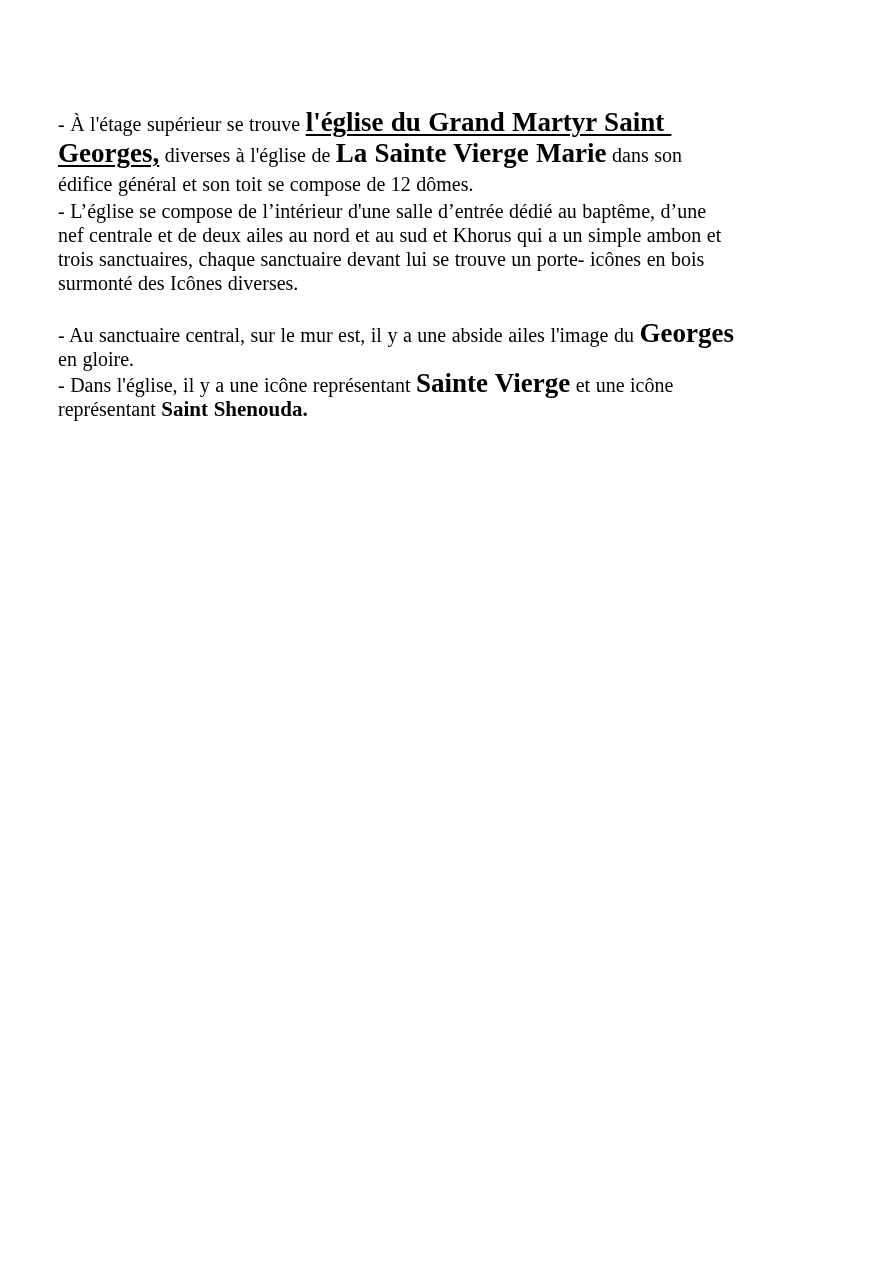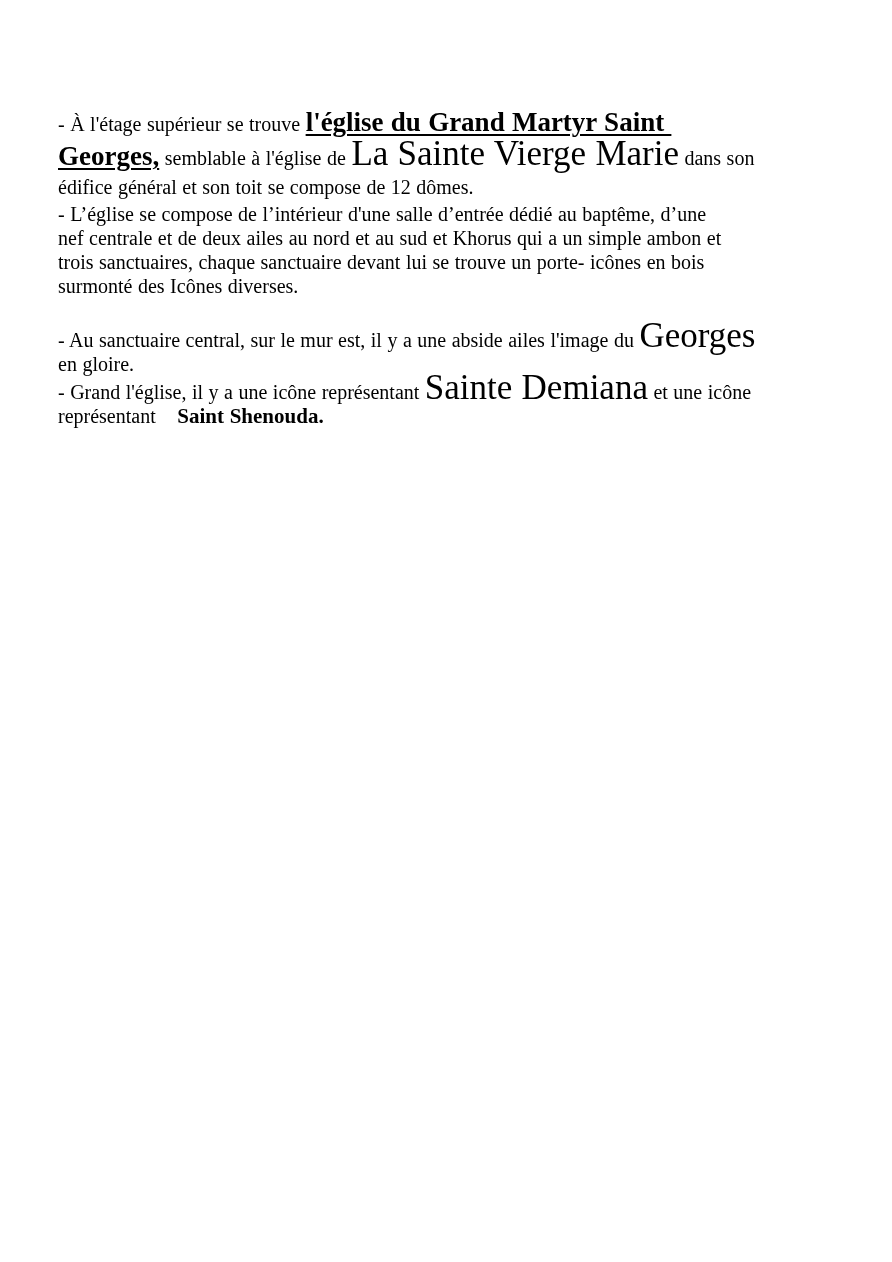--- a/index.html
+++ b/index.html
@@ -38,47 +38,46 @@
   .run {
     font-weight: normal;
     text-decoration: none;
   }
   .run-regular {
     font-size: 20px;
   }
   .run-bold {
     font-weight: bold;
     font-size: 21px;
-    margin-left: 16px;
   }
   .run-big-bold {
-    font-weight: normal;
-    font-size: 35px;
+    font-weight: bold;
+    font-size: 27px;
   }
   .run-big-bold-underline {
     font-weight: bold;
     font-size: 27px;
     text-decoration: underline;
     text-decoration-thickness: 2px;
     text-underline-offset: 3px;
   }
 </style>
 </head>
 <body style="background: rgb(255, 255, 255);">
 
 <div class="page" style="color: rgb(0, 0, 0);">
   <p class="para para-lead"><span class="run run-regular">- À l'étage supérieur se trouve </span><span class="run run-big-bold-underline">l'église du Grand Martyr Saint 
-Georges,</span><span class="run run-regular"> semblable à l'église de </span><span class="run run-big-bold">La Sainte Vierge Marie</span><span class="run run-regular"> dans son
+Georges,</span><span class="run run-regular"> diverses à l'église de </span><span class="run run-big-bold">La Sainte Vierge Marie</span><span class="run run-regular"> dans son
 édifice général et son toit se compose de 12 dômes.</span></p>
 
   <p class="para"><span class="run run-regular">- L’église se compose de l’intérieur d'une salle d’entrée dédié au baptême, d’une
 nef centrale et de deux ailes au nord et au sud et Khorus qui a un simple ambon et
 trois sanctuaires, chaque sanctuaire devant lui se trouve un porte- icônes en bois
 surmonté des Icônes diverses.</span></p>
 
   <div class="spacer"></div>
 
   <p class="para"><span class="run run-regular">- Au sanctuaire central, sur le mur est, il y a une abside ailes l'image du </span><span class="run run-big-bold">Georges</span><span class="run run-regular">
 en gloire.</span></p>
 
-  <p class="para"><span class="run run-regular">- Grand l'église, il y a une icône représentant </span><span class="run run-big-bold">Sainte Demiana</span><span class="run run-regular"> et une icône
+  <p class="para"><span class="run run-regular">- Dans l'église, il y a une icône représentant </span><span class="run run-big-bold">Sainte Vierge</span><span class="run run-regular"> et une icône
 représentant </span><span class="run run-bold">Saint Shenouda.</span></p>
 </div>
 
 </body></html>

